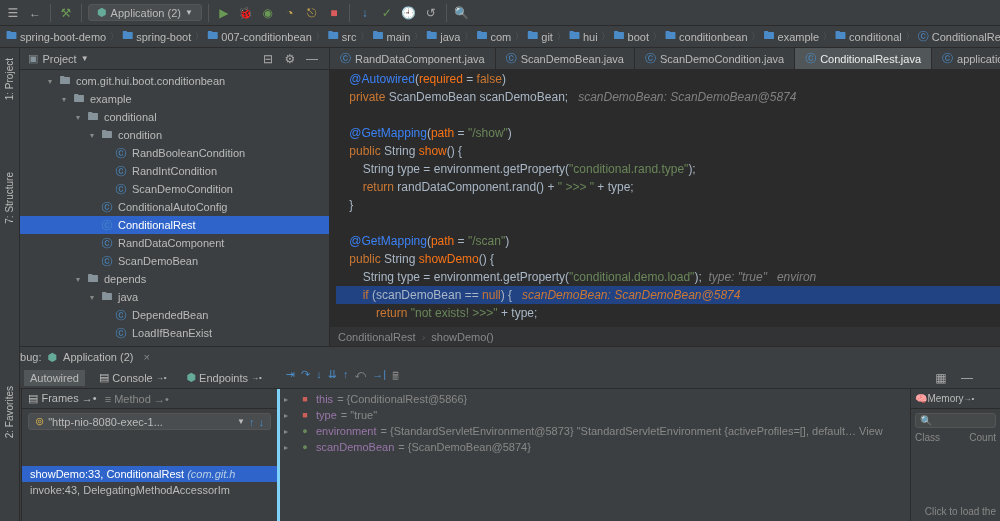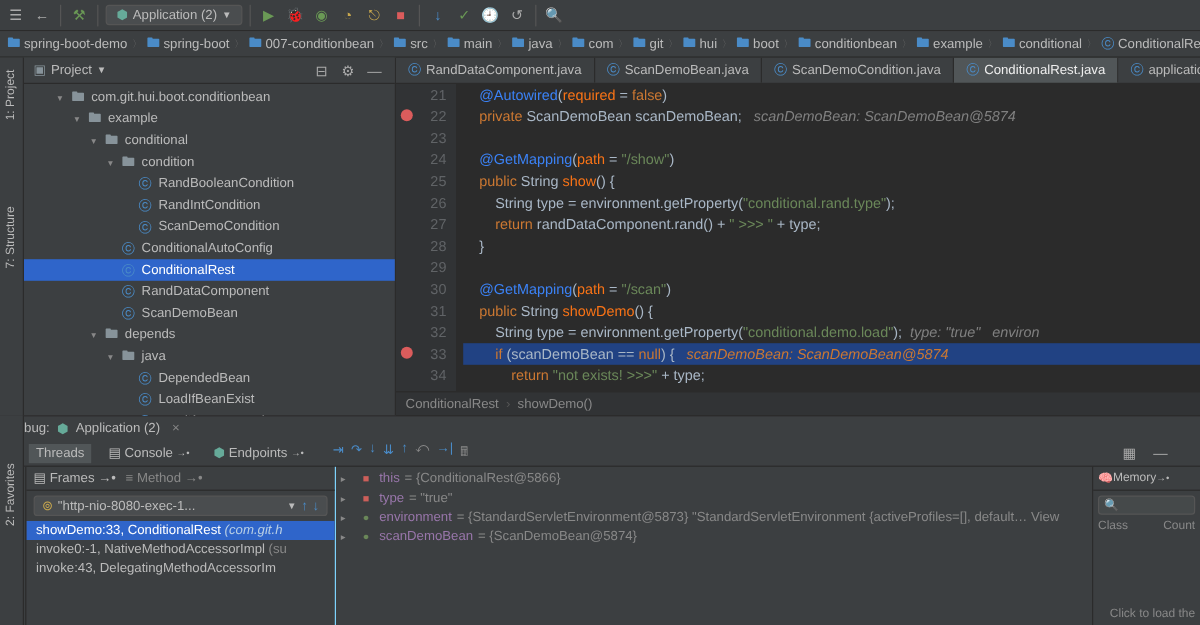--- a/index.html
+++ b/index.html
@@ -53,26 +53,26 @@
 
 .debug-panel { height: 175px; background: #3c3f41; display: flex; flex-direction: column; border-top: 1px solid #2b2b2b; }
 .debug-header { height: 20px; display: flex; align-items: center; padding: 0 6px; gap: 6px; }
 .debug-tabs { height: 22px; display: flex; align-items: center; padding: 0 24px; gap: 8px; border-bottom: 1px solid #2b2b2b; }
 .debug-tab { padding: 2px 6px; color: #bbb; display: flex; align-items: center; gap: 3px; }
 .debug-tab.active { background: #515658; }
 .debug-step-icons { display: flex; gap: 6px; margin-left: 10px; }
 .debug-body { flex: 1; display: flex; }
 .debug-side { width: 22px; background: #3c3f41; border-right: 1px solid #2b2b2b; display: flex; flex-direction: column; align-items: center; padding-top: 4px; gap: 6px; }
 .debug-side .ic { width: 14px; height: 14px; color: #8a8a8a; font-size: 11px; }
-.frames-panel { width: 258px; border-right: 1px solid #7dd3fc; display: flex; flex-direction: column; }
+.frames-panel { width: 258px; border-right: 3px solid #7dd3fc; display: flex; flex-direction: column; }
 .frames-header { height: 20px; display: flex; align-items: center; padding: 0 6px; gap: 8px; border-bottom: 1px solid #2b2b2b; }
 .frames-list { flex: 1; overflow: hidden; }
 .frame-dropdown { background: #4a4d4f; border: 1px solid #555; padding: 1px 6px; margin: 4px 6px; border-radius: 3px; display: flex; align-items: center; gap: 4px; }
 .frame-row { padding: 2px 8px; white-space: nowrap; overflow: hidden; color: #bbb; }
-.frame-row.selected { background: #2f65ca; color: #fff; }
+.frame-row.selected { background: #2f65ca; color: #fff; margin-top: 32px; }
 .frame-row .dim { color: #888; }
 .frame-row.selected .dim { color: #b8cfe5; font-style: italic; }
 .variables-panel { flex: 1; display: flex; flex-direction: column; overflow: hidden; }
 .vars-header { height: 20px; display: flex; align-items: center; padding: 0 6px; border-bottom: 1px solid #2b2b2b; justify-content: space-between; }
 .vars-list { flex: 1; padding: 2px 4px; }
 .var-row { display: flex; align-items: center; gap: 4px; padding: 1px 0; }
 .var-arrow { width: 10px; color: #888; font-size: 8px; }
 .var-icon { width: 14px; height: 14px; display: flex; align-items: center; justify-content: center; font-size: 9px; }
 .memory-panel { width: 90px; border-left: 1px solid #2b2b2b; display: flex; flex-direction: column; font-size: 10px; }
 .memory-header { height: 20px; display: flex; align-items: center; padding: 0 4px; border-bottom: 1px solid #2b2b2b; }
@@ -257,57 +257,40 @@
         <div class="editor-tab active">
           <span style="color:#4a8bc7">ⓒ</span>
           <span>ConditionalRest.java</span>
         </div>
         <div class="editor-tab">
           <span style="color:#4a8bc7">ⓒ</span>
           <span>application.pro</span>
         </div>
       </div>
     <div class="editor-body">
-      <div class="gutter" id="gutter">
-          <div class="line">21</div>
-          <div class="line">22<span class="bp"></span></div>
-          <div class="line">23</div>
-          <div class="line">24</div>
-          <div class="line">25</div>
-          <div class="line">26</div>
-          <div class="line">27</div>
-          <div class="line">28</div>
-          <div class="line">29</div>
-          <div class="line">30</div>
-          <div class="line">31</div>
-          <div class="line">32</div>
-          <div class="line">33<span class="bp"></span></div>
-          <div class="line">34</div>
-          <div class="line">35</div>
-        </div>
       <div class="code" id="code"><div class="line">    <span class="ann">@Autowired</span><span class="plain">(</span><span class="fn">required</span><span class="plain"> = </span><span class="kw">false</span><span class="plain">)</span></div><div class="line">    <span class="kw">private</span><span class="plain"> ScanDemoBean scanDemoBean;   </span><span class="com">scanDemoBean: ScanDemoBean@5874</span></div><div class="line"></div><div class="line">    <span class="ann">@GetMapping</span><span class="plain">(</span><span class="fn">path</span><span class="plain"> = </span><span class="str">"/show"</span><span class="plain">)</span></div><div class="line">    <span class="kw">public</span><span class="plain"> String </span><span class="fn">show</span><span class="plain">() {</span></div><div class="line">        <span class="plain">String type = environment.getProperty(</span><span class="str">"conditional.rand.type"</span><span class="plain">);</span></div><div class="line">        <span class="kw">return</span><span class="plain"> randDataComponent.rand() + </span><span class="str">" &gt;&gt;&gt; "</span><span class="plain"> + type;</span></div><div class="line">    <span class="plain">}</span></div><div class="line"></div><div class="line">    <span class="ann">@GetMapping</span><span class="plain">(</span><span class="fn">path</span><span class="plain"> = </span><span class="str">"/scan"</span><span class="plain">)</span></div><div class="line">    <span class="kw">public</span><span class="plain"> String </span><span class="fn">showDemo</span><span class="plain">() {</span></div><div class="line">        <span class="plain">String type = environment.getProperty(</span><span class="str">"conditional.demo.load"</span><span class="plain">);  </span><span class="com">type: "true"   environ</span></div><div class="line hl-cur">        <span class="kw">if</span><span class="plain"> (scanDemoBean == </span><span class="kw">null</span><span class="plain">) {   </span><span class="var-hint">scanDemoBean: ScanDemoBean@5874</span></div><div class="line">            <span class="kw">return</span><span class="plain"> </span><span class="str">"not exists! &gt;&gt;&gt;"</span><span class="plain"> + type;</span></div><div class="line">        <span class="plain">}</span> <span class="kw">else</span> <span class="plain">{</span></div></div>
     </div>
     <div class="breadcrumb-editor">
       <span>ConditionalRest</span>
       <span style="color:#555">›</span>
       <span>showDemo()</span>
     </div>
   </div>
 </div>
 
 <div class="debug-panel">
   <div class="debug-header">
     <span>Debug:</span>
     <span style="color:#6a9">⬢</span>
     <span>Application (2)</span>
     <span style="color:#888;margin-left:4px">×</span>
   </div>
   <div class="debug-tabs">
     <div class="debug-tab active">
-        <span>Threads</span>
+        <span>Autowired</span>
       </div>
     <div class="debug-tab">
         <span>▤</span>
         <span>Console</span>
         <span style="font-size:8px">→•</span>
       </div>
     <div class="debug-tab">
         <span style="color:#6a9">⬢</span>
         <span>Endpoints</span>
         <span style="font-size:8px">→•</span>
@@ -342,21 +325,20 @@
       <div class="frame-dropdown">
         <span style="color:#c9a84e">⊚</span>
         <span>"http-nio-8080-exec-1...</span>
         <span style="flex:1"></span>
         <span style="font-size:8px">▼</span>
         <span style="color:#4a8bc7">↑</span>
         <span style="color:#4a8bc7">↓</span>
       </div>
       <div class="frames-list" id="frames-list">
           <div class="frame-row selected">showDemo:33, ConditionalRest <span class="dim">(com.git.h</span></div>
-          <div class="frame-row">invoke0:-1, NativeMethodAccessorImpl <span class="dim">(su</span></div>
           <div class="frame-row">invoke:43, DelegatingMethodAccessorIm <span class="dim"></span></div>
         </div>
     </div>
     <div class="variables-panel">
       <div class="vars-list" id="vars-list">
           <div class="var-row">
             <span class="var-arrow">▸</span>
             <span class="var-icon" style="color:#cc5f5a">■</span>
             <span style="color:#9876aa">this</span> 
             <span style="color:#888">= {ConditionalRest@5866}</span>

